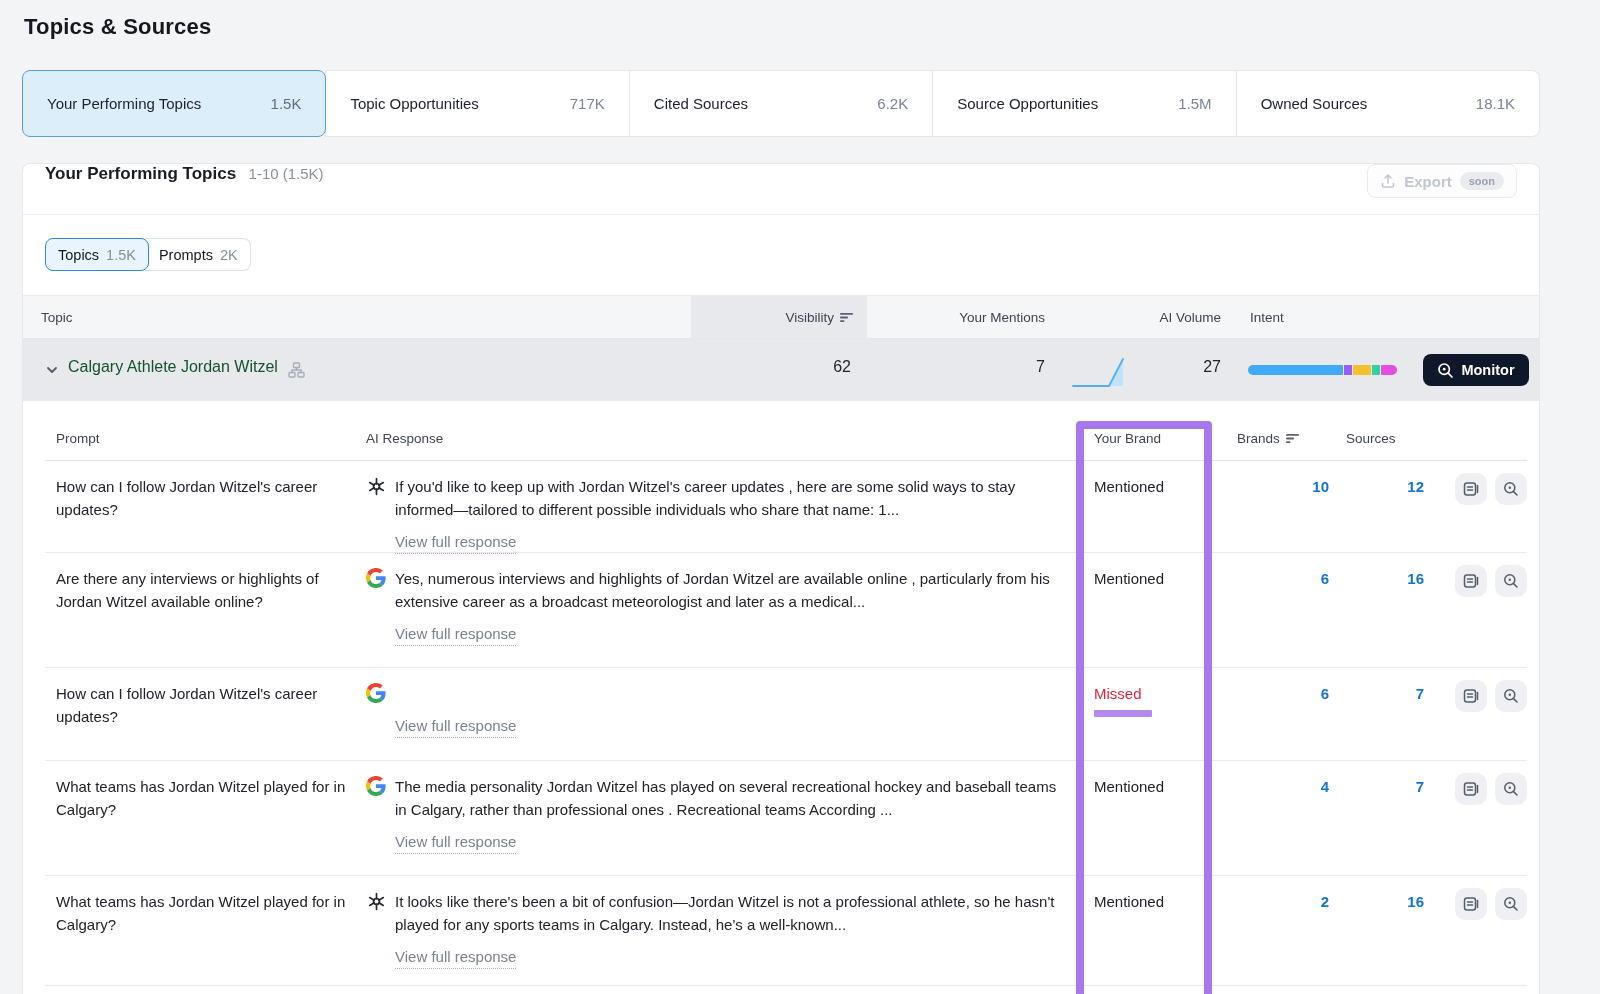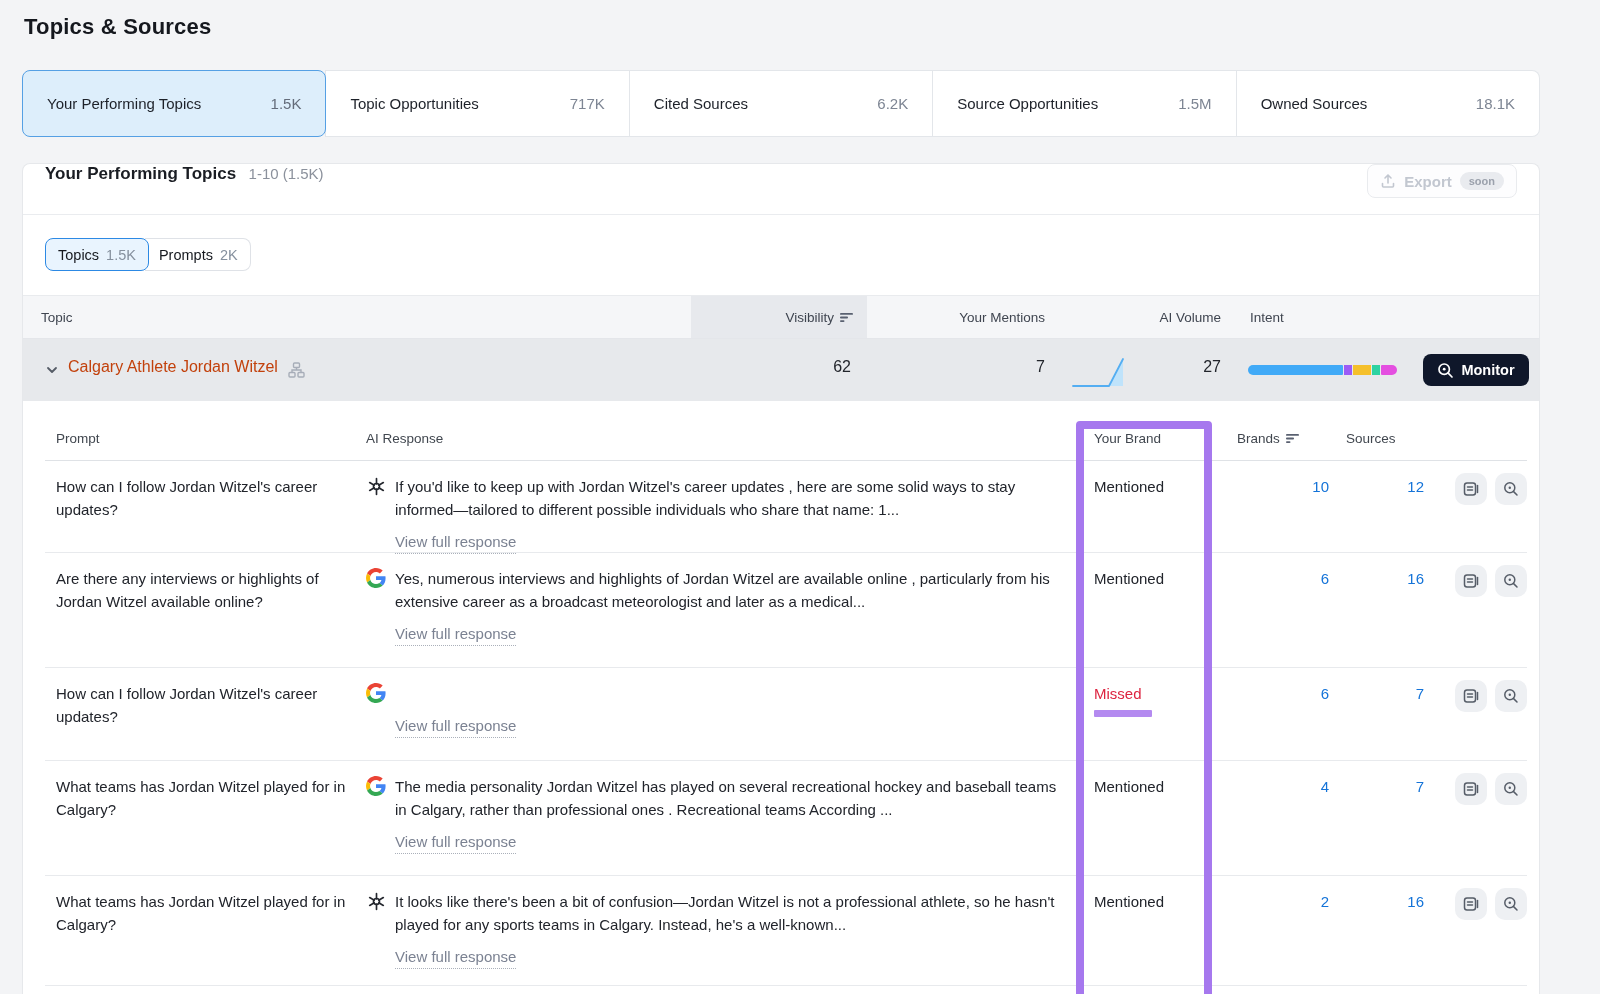--- a/index.html
+++ b/index.html
@@ -46,21 +46,21 @@
                  border-top:1px solid #e9ebee; border-bottom:1px solid #e4e6ea; font-size:13.5px; color:#3f4550; }
   .th-topic { position:absolute; left:18px; top:14px; }
   .th-vis-cell { position:absolute; left:668px; top:0; width:176px; height:100%; background:#e7e9ed;
                  display:flex; align-items:center; justify-content:flex-end; gap:6px; padding-right:12px; cursor:pointer; }
   .th-mentions { position:absolute; left:850px; width:172px; top:14px; text-align:right; }
   .th-volume { position:absolute; left:1060px; width:138px; top:14px; text-align:right; }
   .th-intent { position:absolute; left:1227px; top:14px; }
 
   .topic-row { position:absolute; left:0; top:175px; width:1518px; height:62px; background:#e7e9ec; cursor:pointer; }
   .chev { position:absolute; left:22px; top:24px; }
-  .topic-name { position:absolute; left:45px; top:19px; font-size:16px; color:#c2410c; }
+  .topic-name { position:absolute; left:45px; top:19px; font-size:16px; color:#14532d; }
   .sitemap { position:absolute; top:23px; }
   .val-vis { position:absolute; left:668px; width:160px; top:19px; text-align:right; font-size:16px; color:#22252b; }
   .val-men { position:absolute; left:862px; width:160px; top:19px; text-align:right; font-size:16px; color:#22252b; }
   .spark { position:absolute; left:1048px; top:16px; }
   .val-vol { position:absolute; left:1060px; width:138px; top:19px; text-align:right; font-size:16px; color:#22252b; }
   .intent-bar { position:absolute; left:1225px; top:26px; width:149px; height:10px; display:flex; gap:1px; }
   .intent-seg { height:10px; }
   .intent-seg.dotted { background-image:radial-gradient(rgba(255,255,255,.55) 1px, transparent 1.2px); background-size:4px 4px; }
   .intent-seg:first-child { border-radius:5px 1px 1px 5px; }
   .intent-seg:last-child { border-radius:1px 5px 5px 1px; }
@@ -80,21 +80,21 @@
   .prow { position:relative; border-bottom:1px solid #e8eaed; font-size:15px; line-height:23px; }
   .prow .pcol { position:absolute; left:11px; top:14px; width:300px; color:#21242b; }
   .prow .rcol { position:absolute; left:321px; top:14px; width:745px; display:flex; }
   .engine-wrap { width:21px; height:21px; margin-right:8px; margin-top:1px; flex:0 0 auto; }
   .rtext { width:671px; color:#21242b; }
   .vfr { display:inline-block; margin-top:9px; color:#7b8292; text-decoration:none; border-bottom:1px dotted #aab0ba; cursor:pointer; }
   .bcol { position:absolute; left:1049px; top:14px; width:120px; }
   .status { color:#21242b; }
   .status.missed { color:#dd2440; }
   .status.missed::after { content:""; display:block; width:58px; height:7px; margin-top:5px; background:#b48af0; border-radius:1px; }
-  .num { position:absolute; top:14px; color:#1473d8; text-align:right; cursor:pointer; }
+  .num { position:absolute; top:14px; color:#1473d8; text-align:right; cursor:pointer;font-weight:bold; }
   .num.nb { right:198px; }
   .num.ns { right:103px; }
   .act { position:absolute; top:12px; width:32px; height:32px; border:none; border-radius:10px; background:#eef0f3;
          display:flex; align-items:center; justify-content:center; cursor:pointer; }
   .act.a1 { left:1410px; }
   .act.a2 { left:1450px; }
 
   .r1 { height:92px; } .r2 { height:115px; } .r3 { height:93px; } .r4 { height:115px; } .r5 { height:110px; }
 
   

